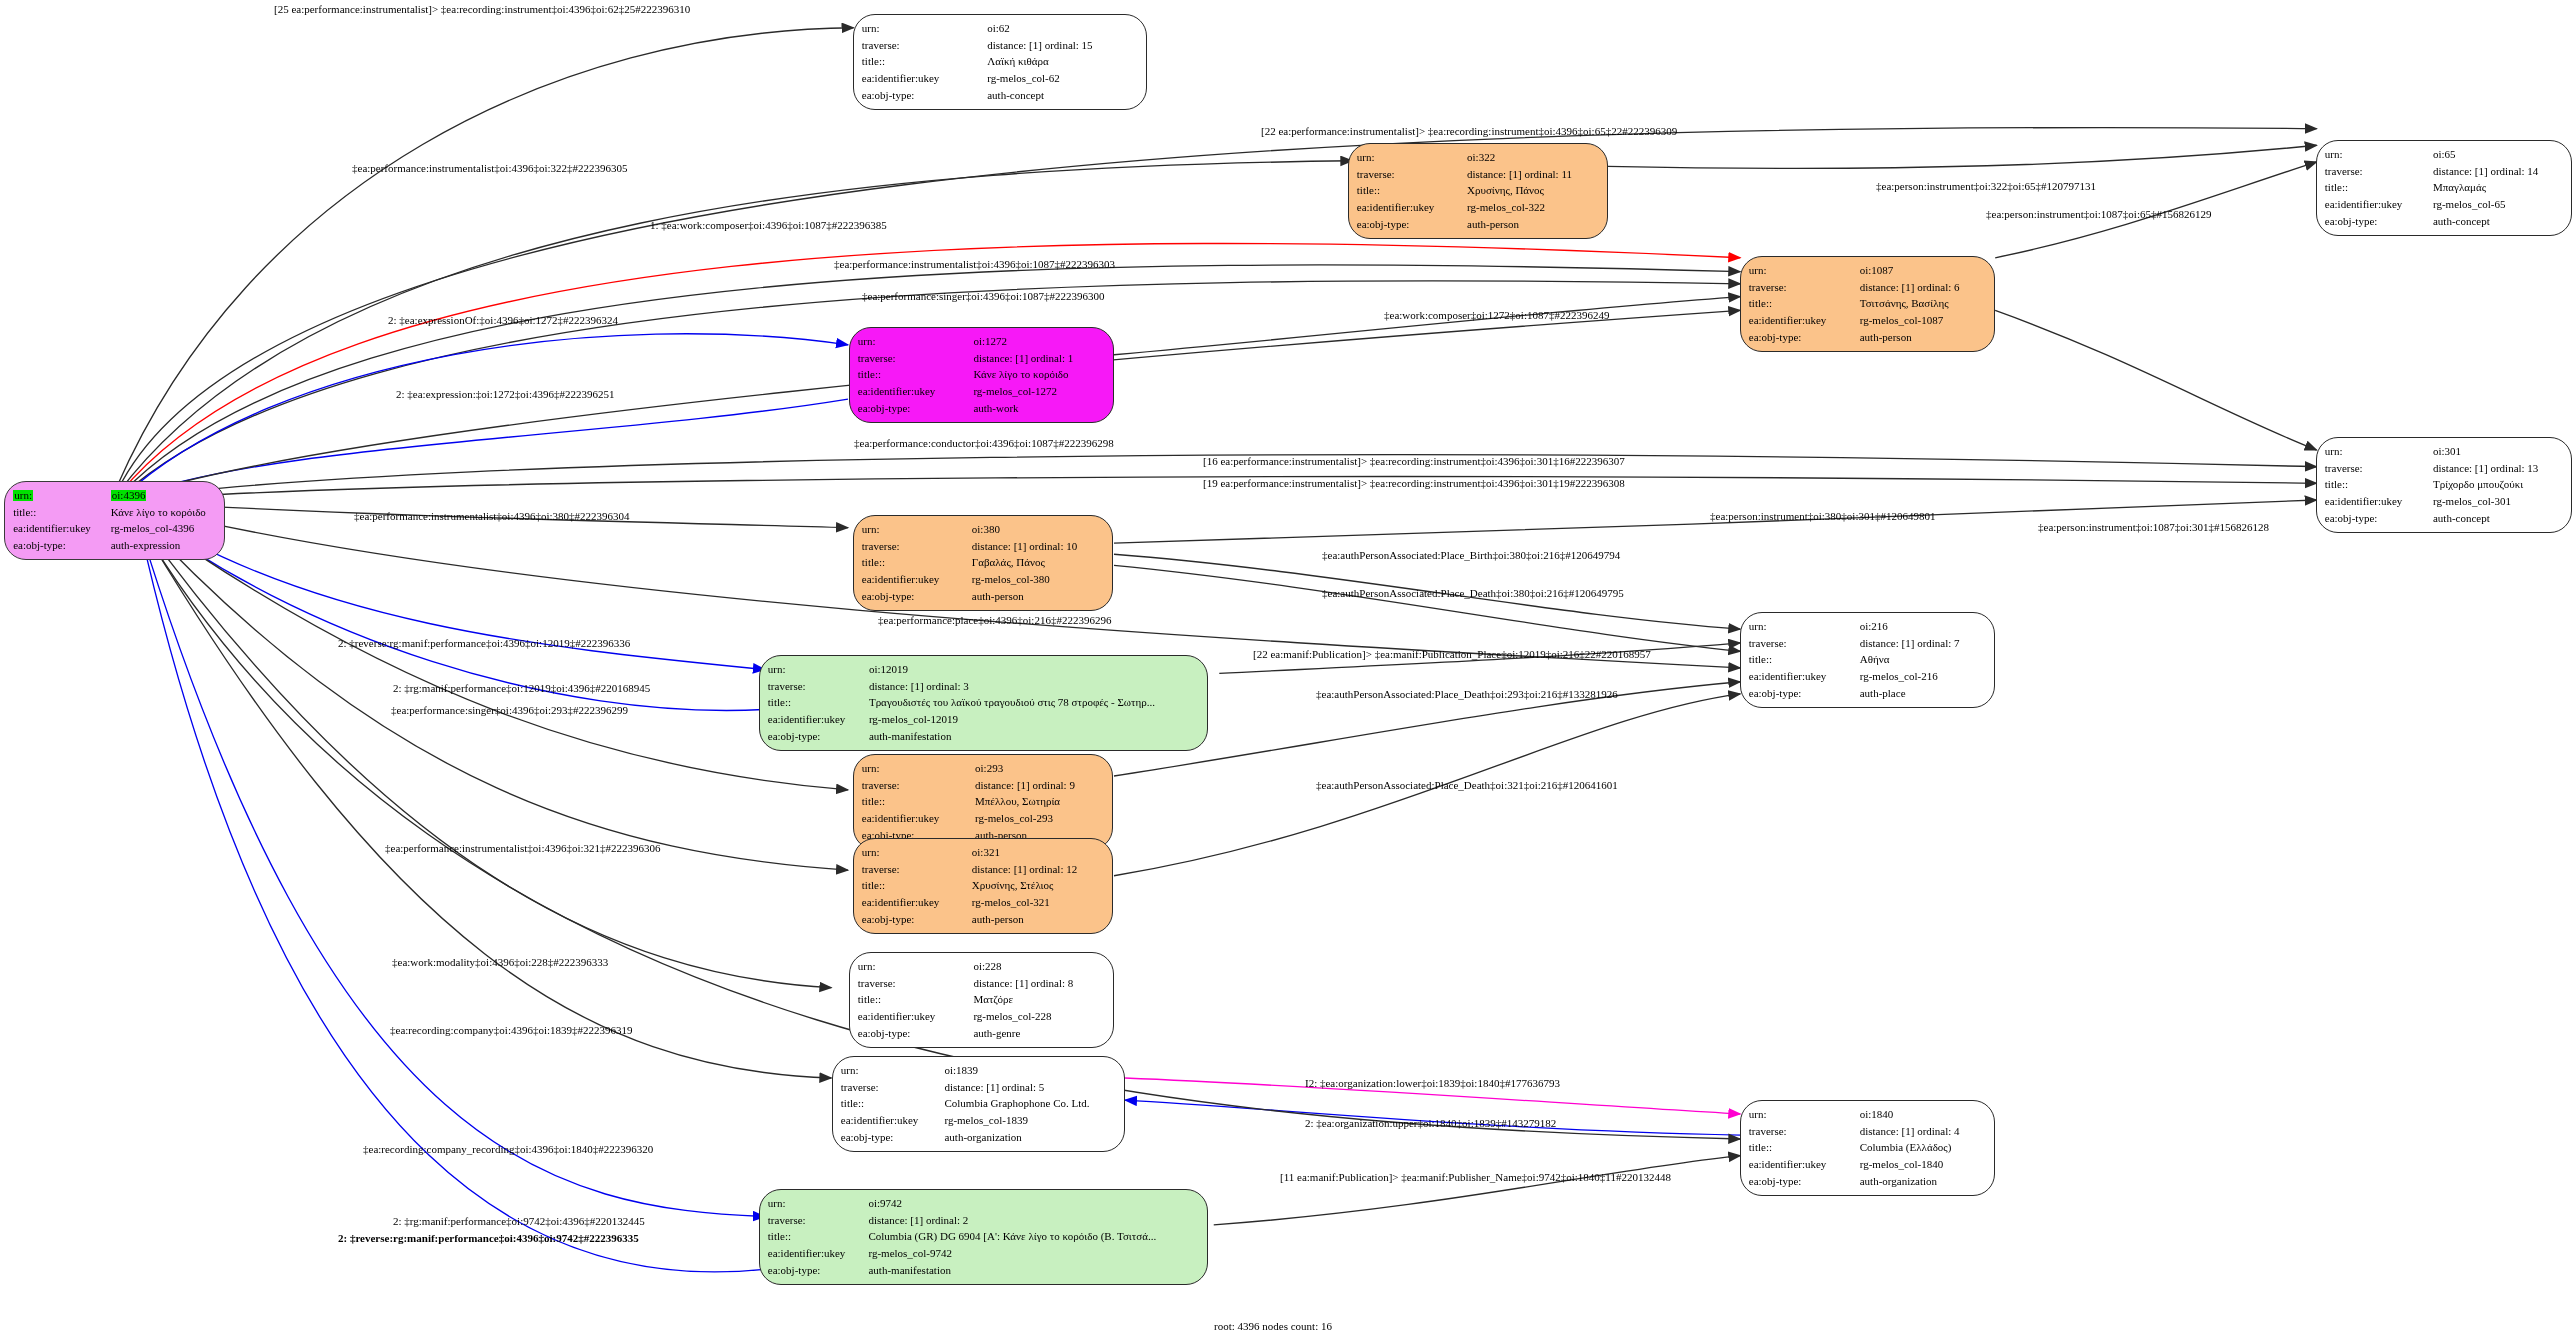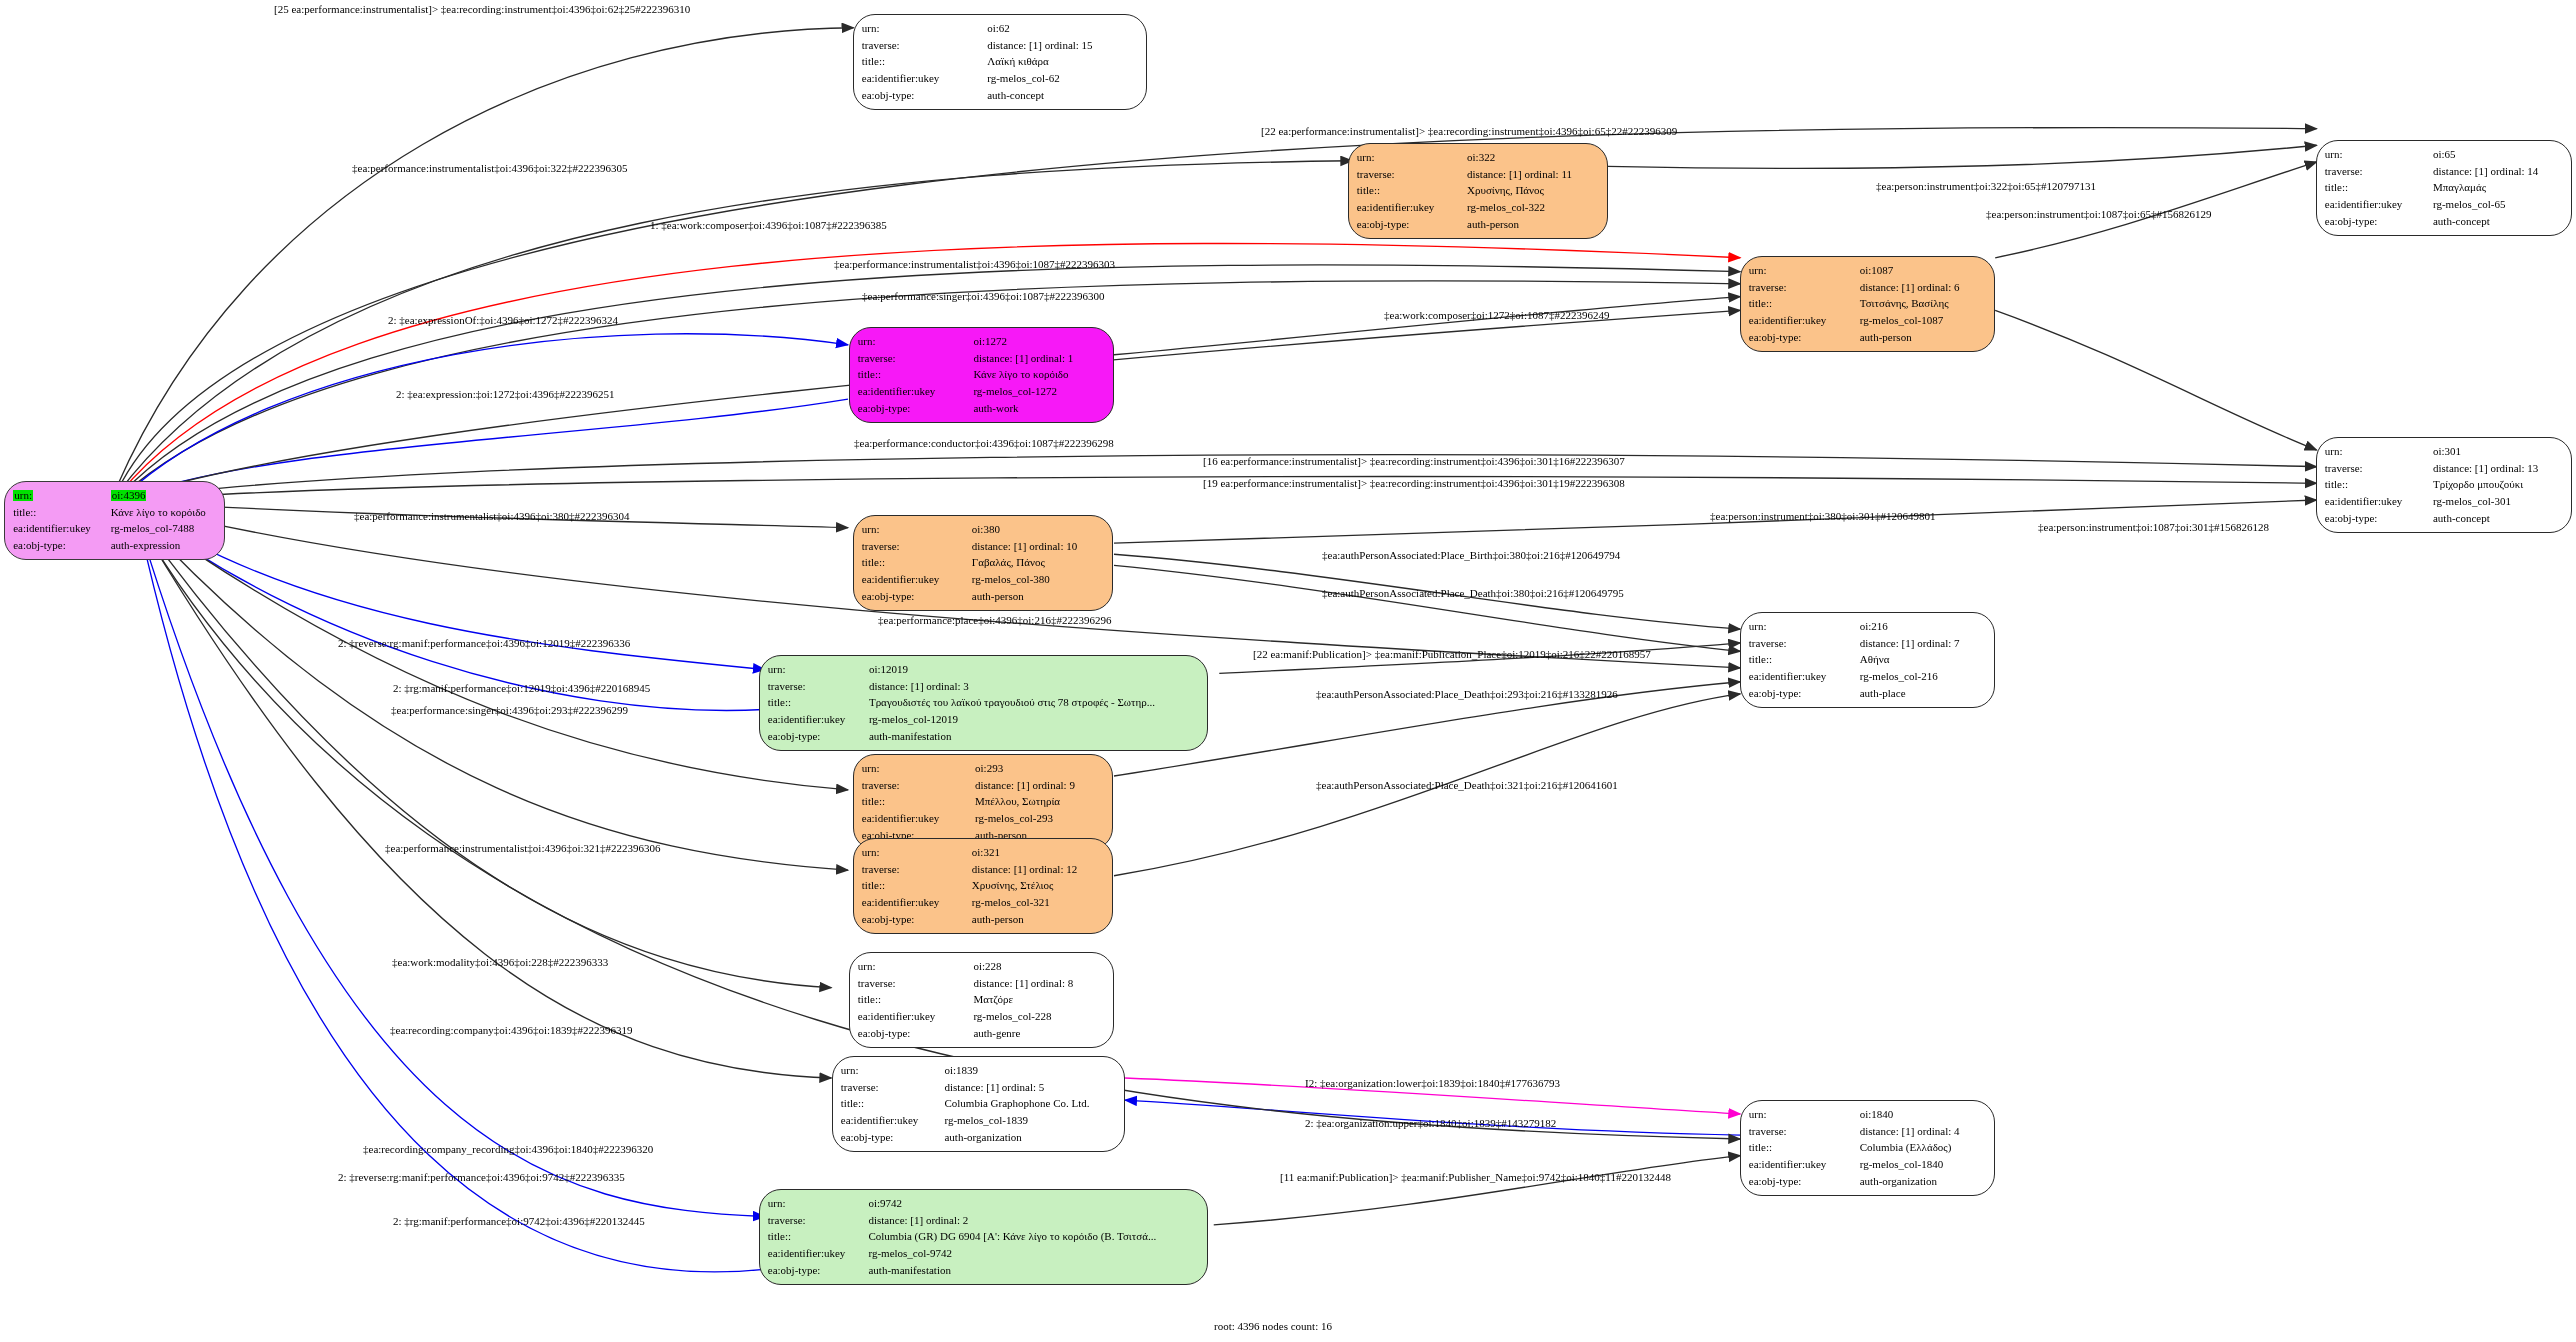--- a/index.html
+++ b/index.html
@@ -124,21 +124,21 @@
           <tr>
         <td class="k"><span class="urn-k">urn:</span></td>
         <td class="v"><span class="urn-v">oi:4396</span></td>
       </tr>
       <tr>
         <td class="k">title::</td>
         <td class="v">Κάνε λίγο το κορόιδο</td>
       </tr>
       <tr>
         <td class="k">ea:identifier:ukey</td>
-        <td class="v">rg-melos_col-7488</td>
+        <td class="v">rg-melos_col-4396</td>
       </tr>
       <tr>
         <td class="k">ea:obj-type:</td>
         <td class="v">auth-expression</td>
       </tr>
     </tbody>
       </table>
   </div>
 
   <div class="node n-plain" style="left:853px;top:14px;width:294px;">
@@ -571,20 +571,20 @@
   <div class="elabel" style="left:357px;top:682px;">2: ‡rg:manif:performance‡oi:12019‡oi:4396‡#220168945</div>
   <div class="elabel" style="left:1280px;top:688px;">‡ea:authPersonAssociated:Place_Death‡oi:293‡oi:216‡#133281926</div>
   <div class="elabel" style="left:355px;top:704px;">‡ea:performance:singer‡oi:4396‡oi:293‡#222396299</div>
   <div class="elabel" style="left:1280px;top:779px;">‡ea:authPersonAssociated:Place_Death‡oi:321‡oi:216‡#120641601</div>
   <div class="elabel" style="left:349px;top:842px;">‡ea:performance:instrumentalist‡oi:4396‡oi:321‡#222396306</div>
   <div class="elabel" style="left:356px;top:956px;">‡ea:work:modality‡oi:4396‡oi:228‡#222396333</div>
   <div class="elabel" style="left:354px;top:1024px;">‡ea:recording:company‡oi:4396‡oi:1839‡#222396319</div>
   <div class="elabel" style="left:1269px;top:1077px;">I2: ‡ea:organization:lower‡oi:1839‡oi:1840‡#177636793</div>
   <div class="elabel" style="left:1269px;top:1117px;">2: ‡ea:organization:upper‡oi:1840‡oi:1839‡#143279182</div>
   <div class="elabel" style="left:327px;top:1143px;">‡ea:recording:company_recording‡oi:4396‡oi:1840‡#222396320</div>
-  <div class="elabel" style="left:302px;top:1171px;">2: ‡reverse:rg:manif:performance‡oi:4396‡oi:9742‡#222396335</div>
+  <div class="elabel" style="left:302px;top:1232px;font-weight:bold;">2: ‡reverse:rg:manif:performance‡oi:4396‡oi:9742‡#222396335</div>
   <div class="elabel" style="left:357px;top:1215px;">2: ‡rg:manif:performance‡oi:9742‡oi:4396‡#220132445</div>
   <div class="elabel" style="left:1244px;top:1171px;">[11 ea:manif:Publication]&gt; ‡ea:manif:Publisher_Name‡oi:9742‡oi:1840‡11#220132448</div>
 
   <div class="footer" style="left:1214px;top:1320px;">root: 4396 nodes count: 16</div>
 
 </div>
 
 
 </body></html>

